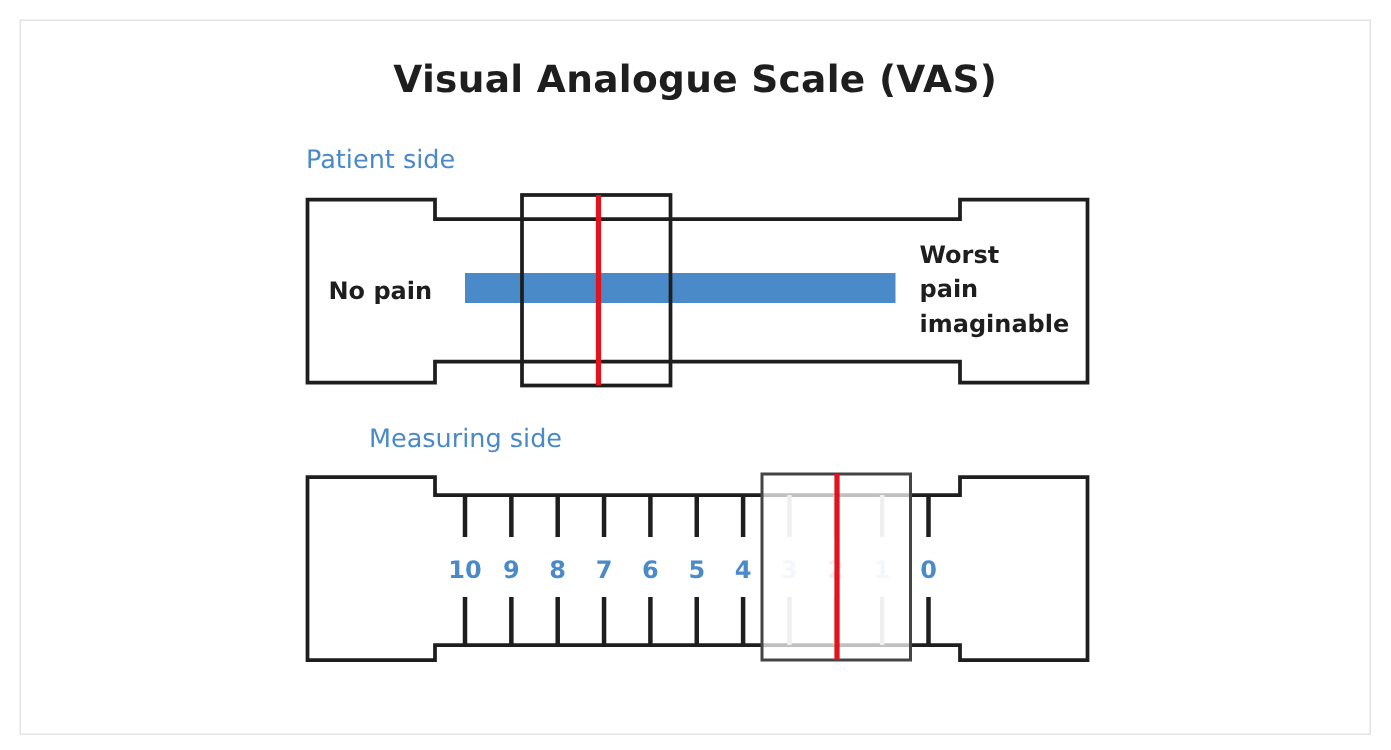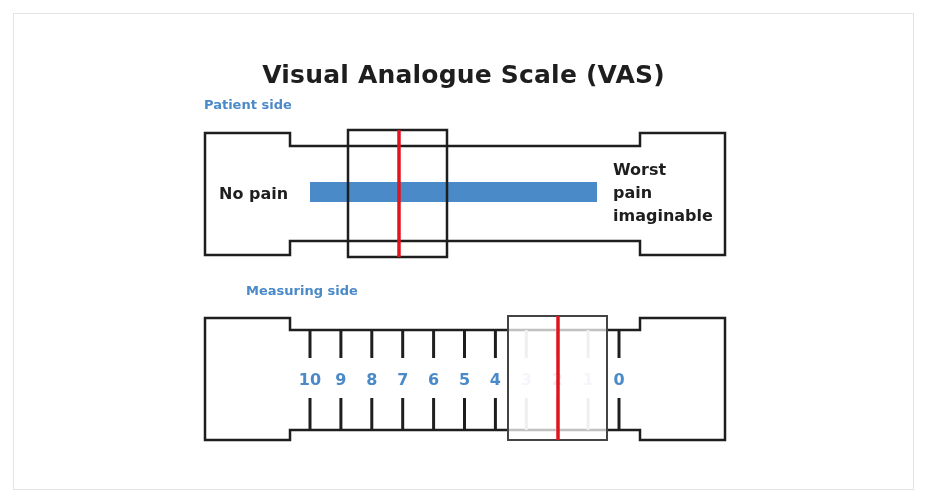--- a/index.html
+++ b/index.html
@@ -1,19 +1,19 @@
 <!DOCTYPE html>
 <html><head>
 <meta charset="utf-8">
 <style>
   html, body { margin:0; padding:0; background:#ffffff; }
   body { width:927px; height:500px; position:relative; overflow:hidden; font-family:"DejaVu Sans", sans-serif; }
   .frame { position:absolute; left:13px; top:13px; width:901px; height:477px; border:1px solid #e3e3e3; box-sizing:border-box; background:#fff; }
-  .title { position:absolute; left:0; width:927px; top:60px; text-align:center; font-size:25px; font-weight:bold; color:#1e1e1e; letter-spacing:0.2px; }
-  .section-label { position:absolute; left:204px; font-size:13px; font-weight:bold; color:#4a8ac9; }
+  .title { position:absolute; left:0; width:927px; top:38px; text-align:center; font-size:25px; font-weight:bold; color:#1e1e1e; letter-spacing:0.2px; }
+  .section-label { position:absolute; left:204px; font-size:17px; font-weight:normal; color:#4a8ac9; }
   svg { position:absolute; left:0; top:0; }
   .lbl { font-family:"DejaVu Sans", sans-serif; font-weight:bold; fill:#1e1e1e; font-size:16px; }
   .num { font-family:"DejaVu Sans", sans-serif; font-weight:bold; font-size:16px; text-anchor:middle; }
 </style>
 </head>
 <body>
 
 <div class="frame"></div>
 
 <div class="title">Visual Analogue Scale (VAS)</div>

